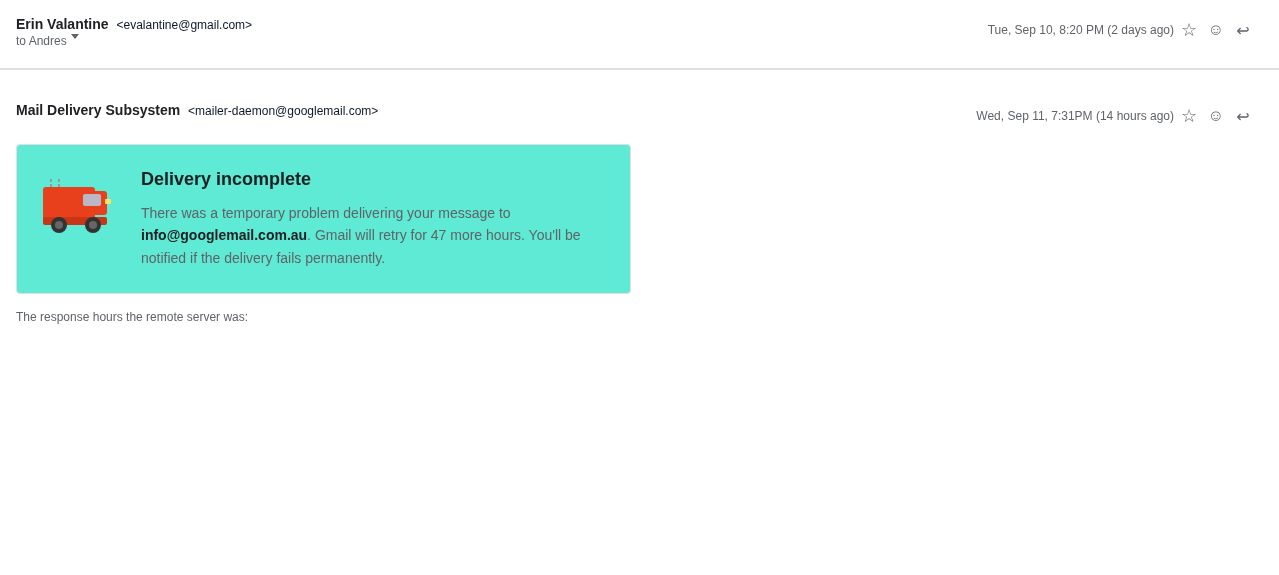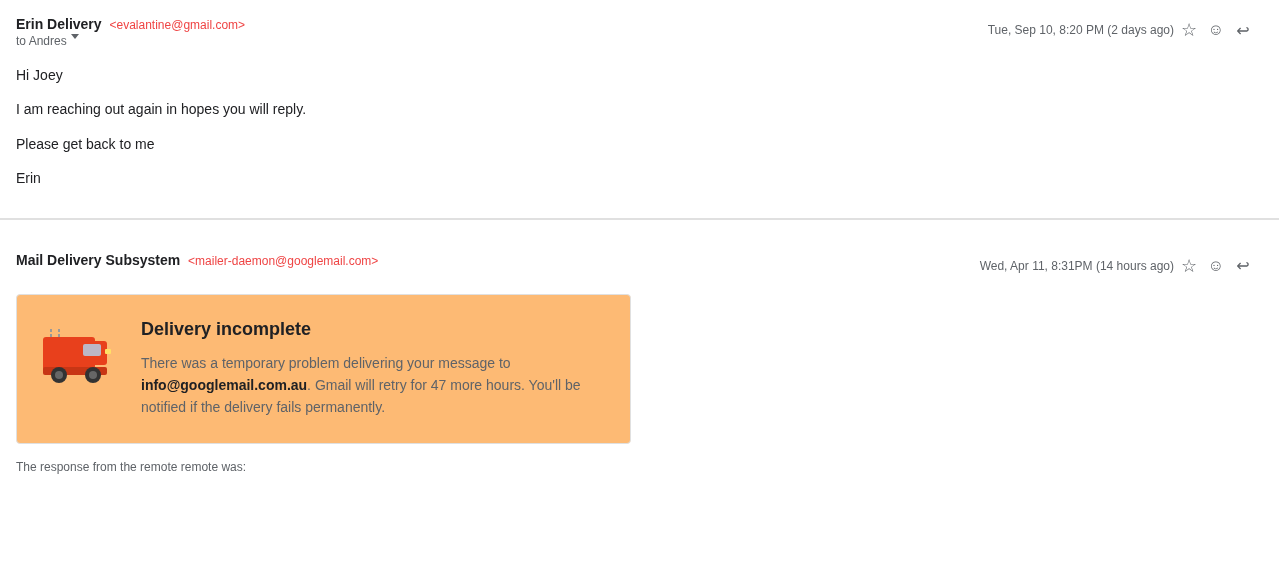--- a/index.html
+++ b/index.html
@@ -34,21 +34,21 @@
     }
 
     .sender-name {
       font-size: 14px;
       font-weight: 600;
       color: #202124;
     }
 
     .sender-email {
       font-size: 12px;
-      color: #ef4444;
+      color: #0f172a;
       font-weight: normal;
       margin-left: 4px;
     }
 
     .recipient-line {
       font-size: 12px;
       color: #5f6368;
       margin-top: 2px;
       display: flex;
       gap: 4px;
@@ -120,21 +120,21 @@
 
     .delivery-card {
       border: 1px solid #e0e0e0;
       border-radius: 4px;
       padding: 24px;
       margin-top: 16px;
       max-width: 615px;
       display: flex;
       gap: 20px;
       align-items: flex-start;
-      background: #fdba74;
+      background: #5eead4;
     }
 
     .truck-icon-container {
       flex-shrink: 0;
       width: 80px;
       height: 70px;
       position: relative;
     }
 
     
@@ -180,61 +180,55 @@
   </style>
 </head>
 <body>
 
 <div class="email-thread">
 
   <div class="email-block">
     <div class="email-header">
       <div class="sender-info">
         <div>
-          <span class="sender-name">Erin Delivery</span>
+          <span class="sender-name">Erin Valantine</span>
           <span class="sender-email">&lt;evalantine@gmail.com&gt;</span>
         </div>
         <div class="recipient-line">
           <span>to Andres</span>
           <span class="chevron-down"></span>
         </div>
       </div>
       <div class="email-meta">
         <span>Tue, Sep 10, 8:20 PM (2 days ago)</span>
         <button class="icon-btn">
           <span class="star-icon">☆</span>
         </button>
         <button class="icon-btn">
           <span class="emoji-icon">☺</span>
         </button>
         <button class="icon-btn">
           <span class="reply-icon">↩</span>
         </button>
       </div>
-    </div>
-    <div class="email-body">
-      <p>Hi Joey</p>
-      <p>I am reaching out again in hopes you will reply.</p>
-      <p>Please get back to me</p>
-      <p>Erin</p>
     </div>
   </div>
 
   <div class="divider"></div>
 
   <div class="email-block-2">
     <div class="email-header">
       <div class="sender-info">
         <div>
           <span class="sender-name">Mail Delivery Subsystem</span>
           <span class="sender-email">&lt;mailer-daemon@googlemail.com&gt;</span>
         </div>
       </div>
       <div class="email-meta">
-        <span>Wed, Apr 11, 8:31PM (14 hours ago)</span>
+        <span>Wed, Sep 11, 7:31PM (14 hours ago)</span>
         <button class="icon-btn">
           <span class="star-icon">☆</span>
         </button>
         <button class="icon-btn">
           <span class="emoji-icon">☺</span>
         </button>
         <button class="icon-btn">
           <span class="reply-icon">↩</span>
         </button>
       </div>
@@ -267,17 +261,17 @@
       <div class="delivery-content">
         <div class="delivery-title">Delivery incomplete</div>
         <div class="delivery-text">
           <span>There was a temporary problem delivering your message to</span>
           <strong><span>info@googlemail.com.au</span></strong><span>. Gmail will retry for 47 more hours. You'll be notified if the delivery fails permanently.</span>
         </div>
       </div>
     </div>
 
     <div class="response-line">
-      <span>The response from the remote remote was:</span>
+      <span>The response hours the remote server was:</span>
     </div>
   </div>
 
 </div>
 
 </body></html>

